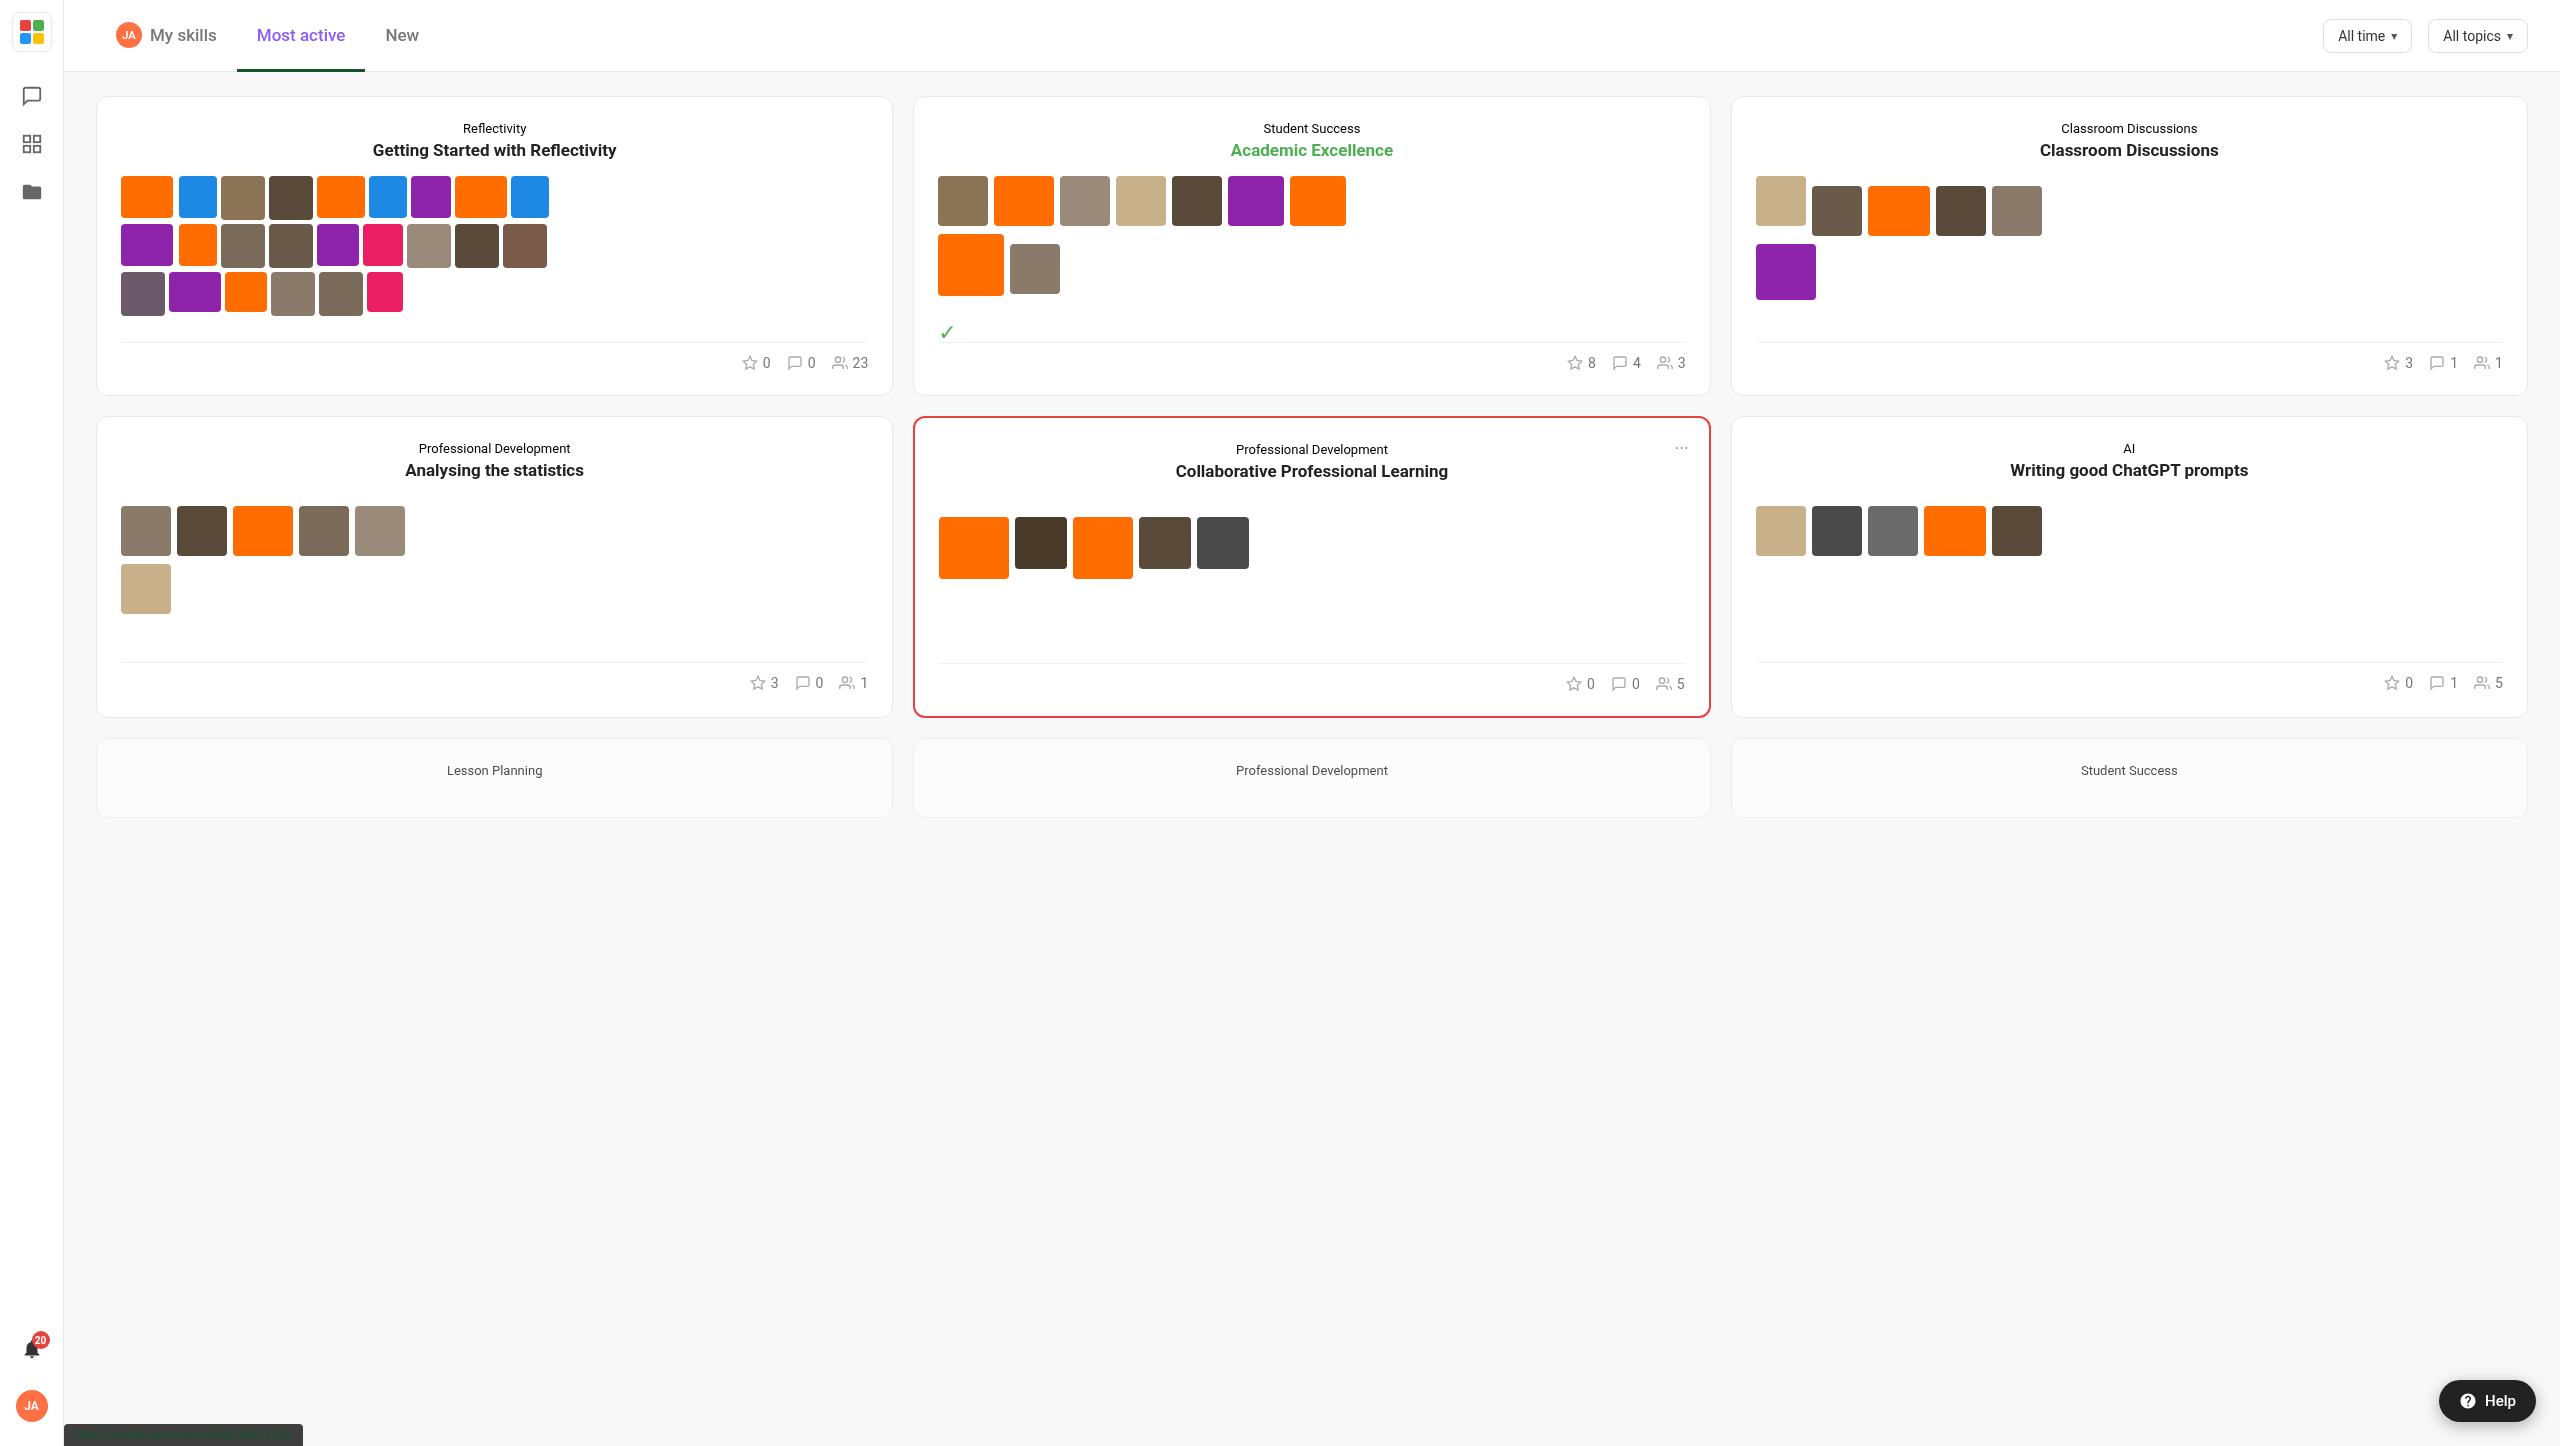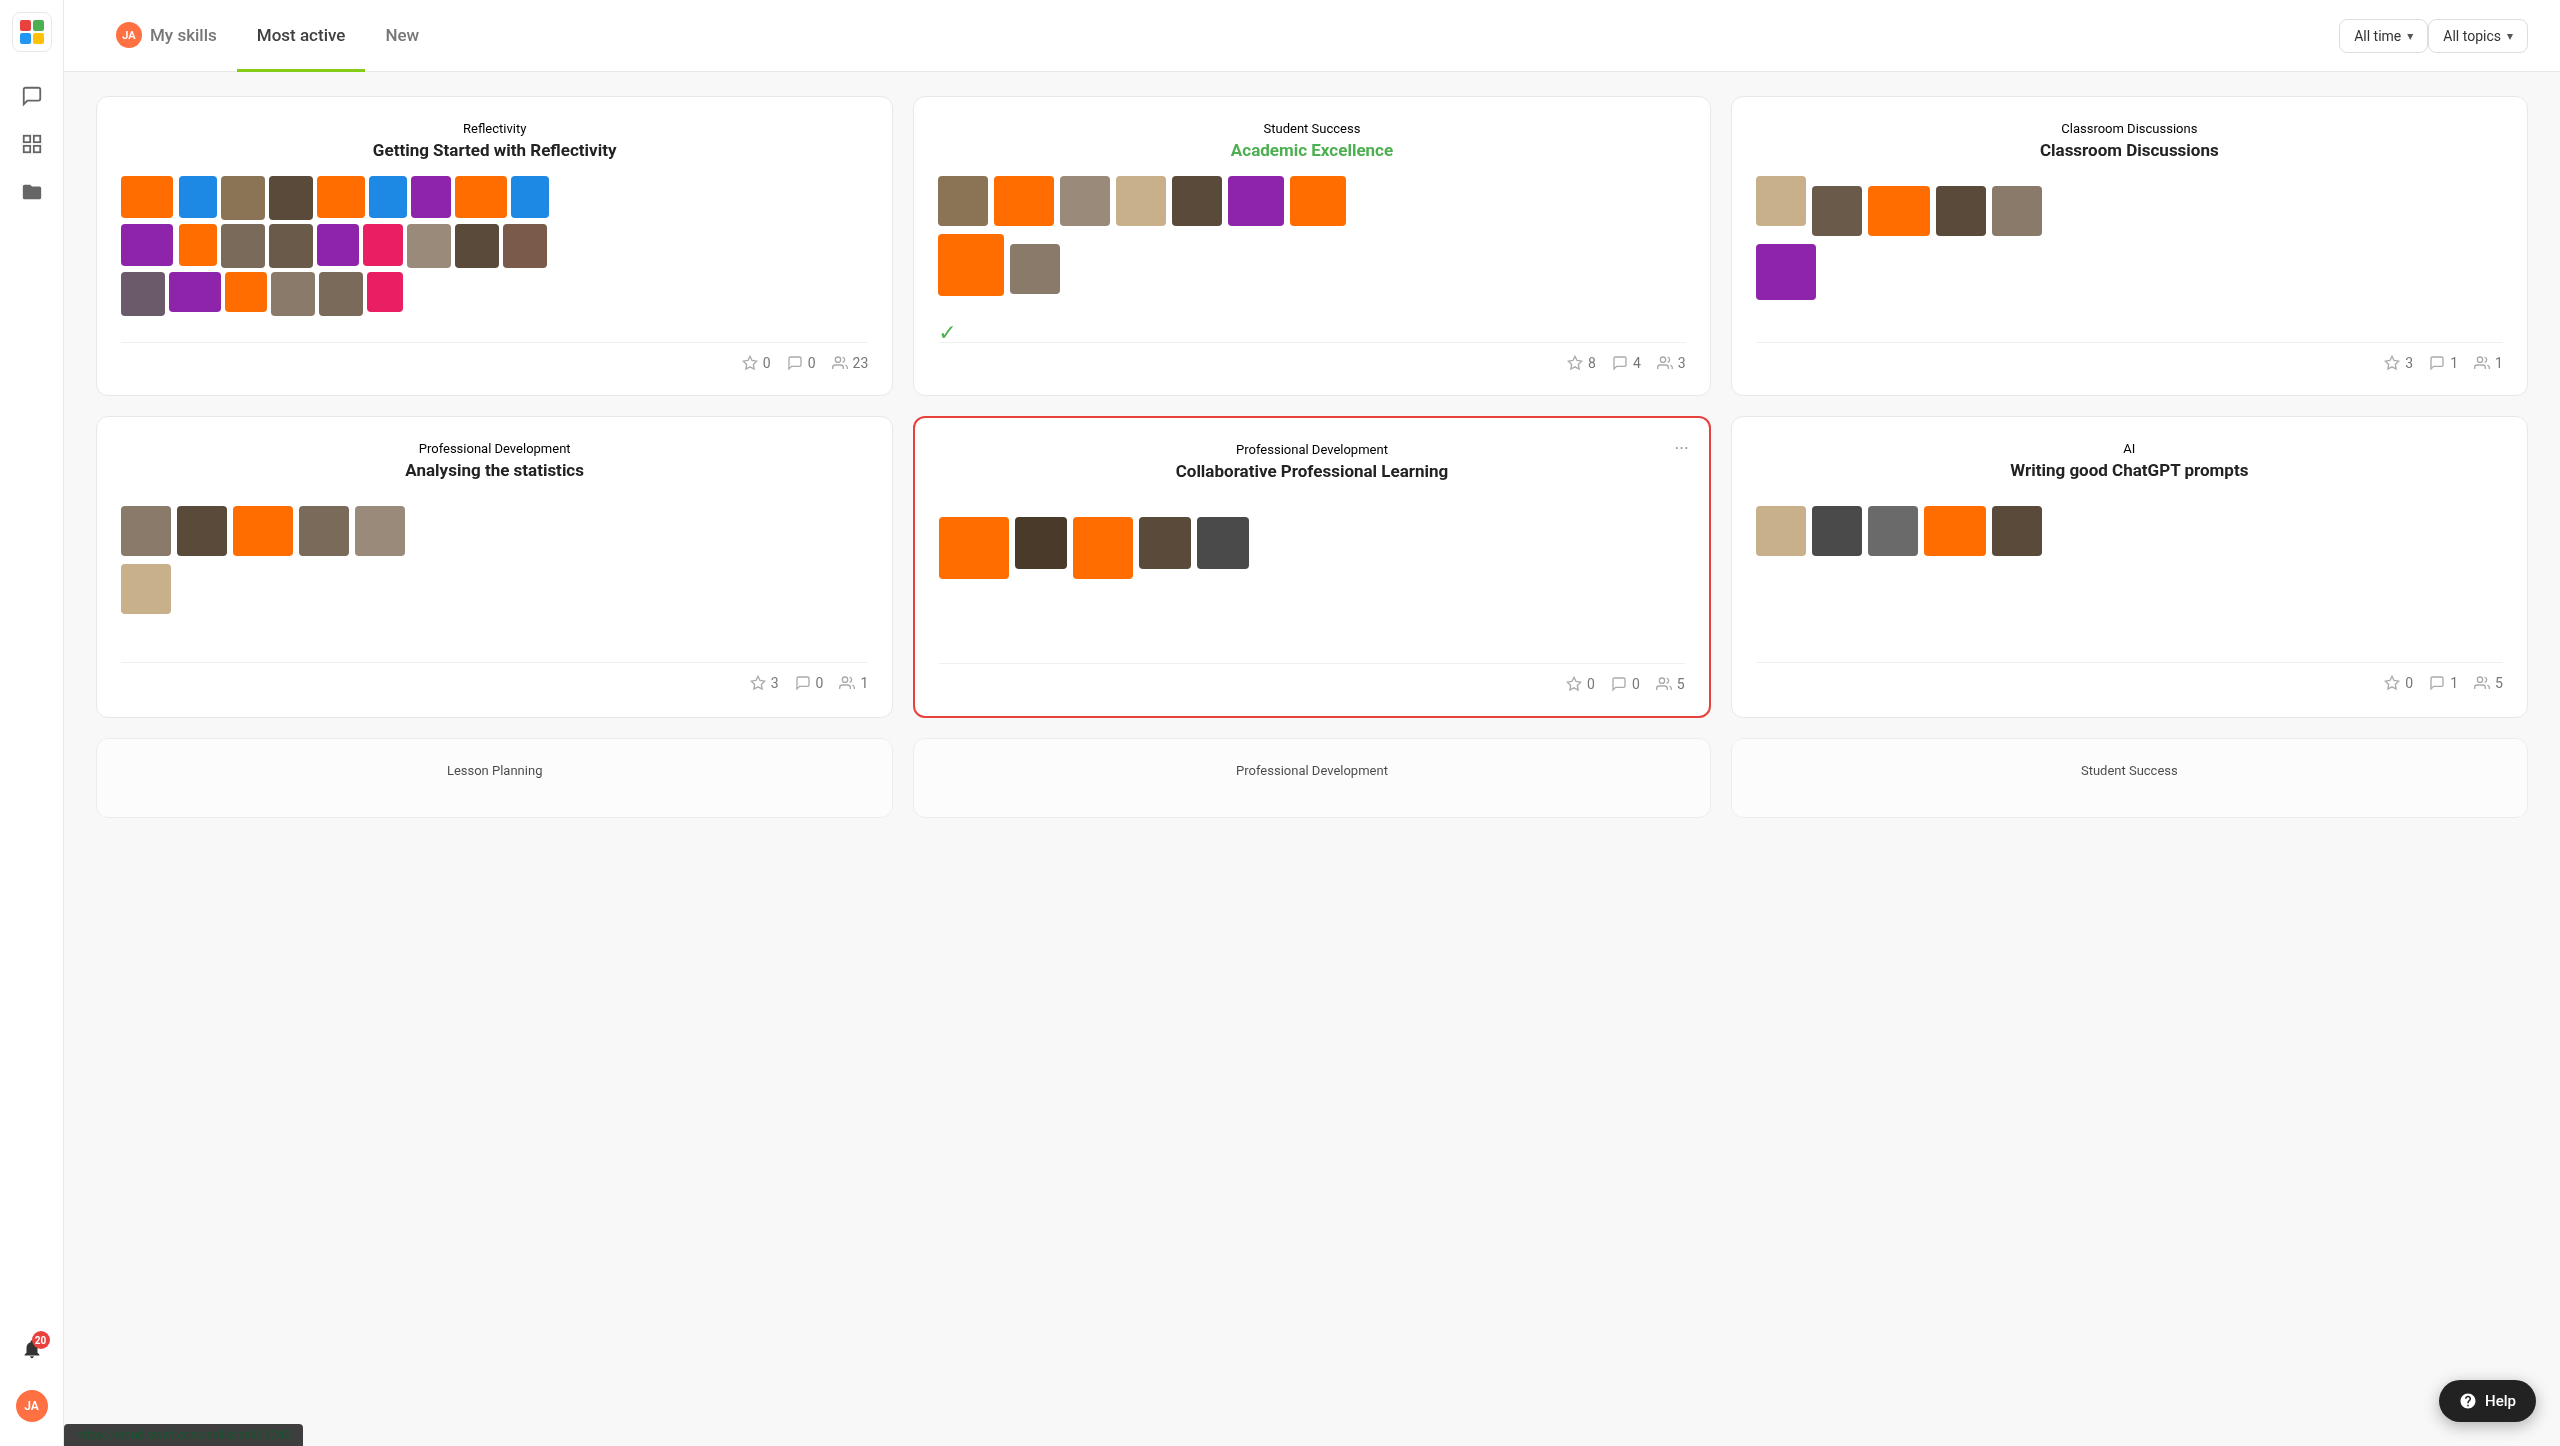--- a/index.html
+++ b/index.html
@@ -149,38 +149,39 @@
       cursor: pointer;
       color: #777;
       font-size: 17px;
       font-weight: 500;
       border-bottom: 3px solid transparent;
       text-decoration: none;
       position: relative;
       top: 1px;
     }
     .header-tab.active {
-      color: #404040;
-      border-bottom: 3px solid #84cc16;
+      color: #8b5cf6;
+      border-bottom: 3px solid #14532d;
     }
     .header-tab .tab-avatar {
       width: 26px;
       height: 26px;
       border-radius: 50%;
       background: #ff7043;
       color: #fff;
       font-size: 11px;
       font-weight: 600;
       display: flex;
       align-items: center;
       justify-content: center;
     }
     .header-filters {
       display: flex;
       align-items: center;
+      gap: 16px;
     }
     .filter-dropdown {
       display: flex;
       align-items: center;
       gap: 6px;
       padding: 8px 14px;
       border: 1px solid #ddd;
       border-radius: 8px;
       cursor: pointer;
       font-size: 14px;

